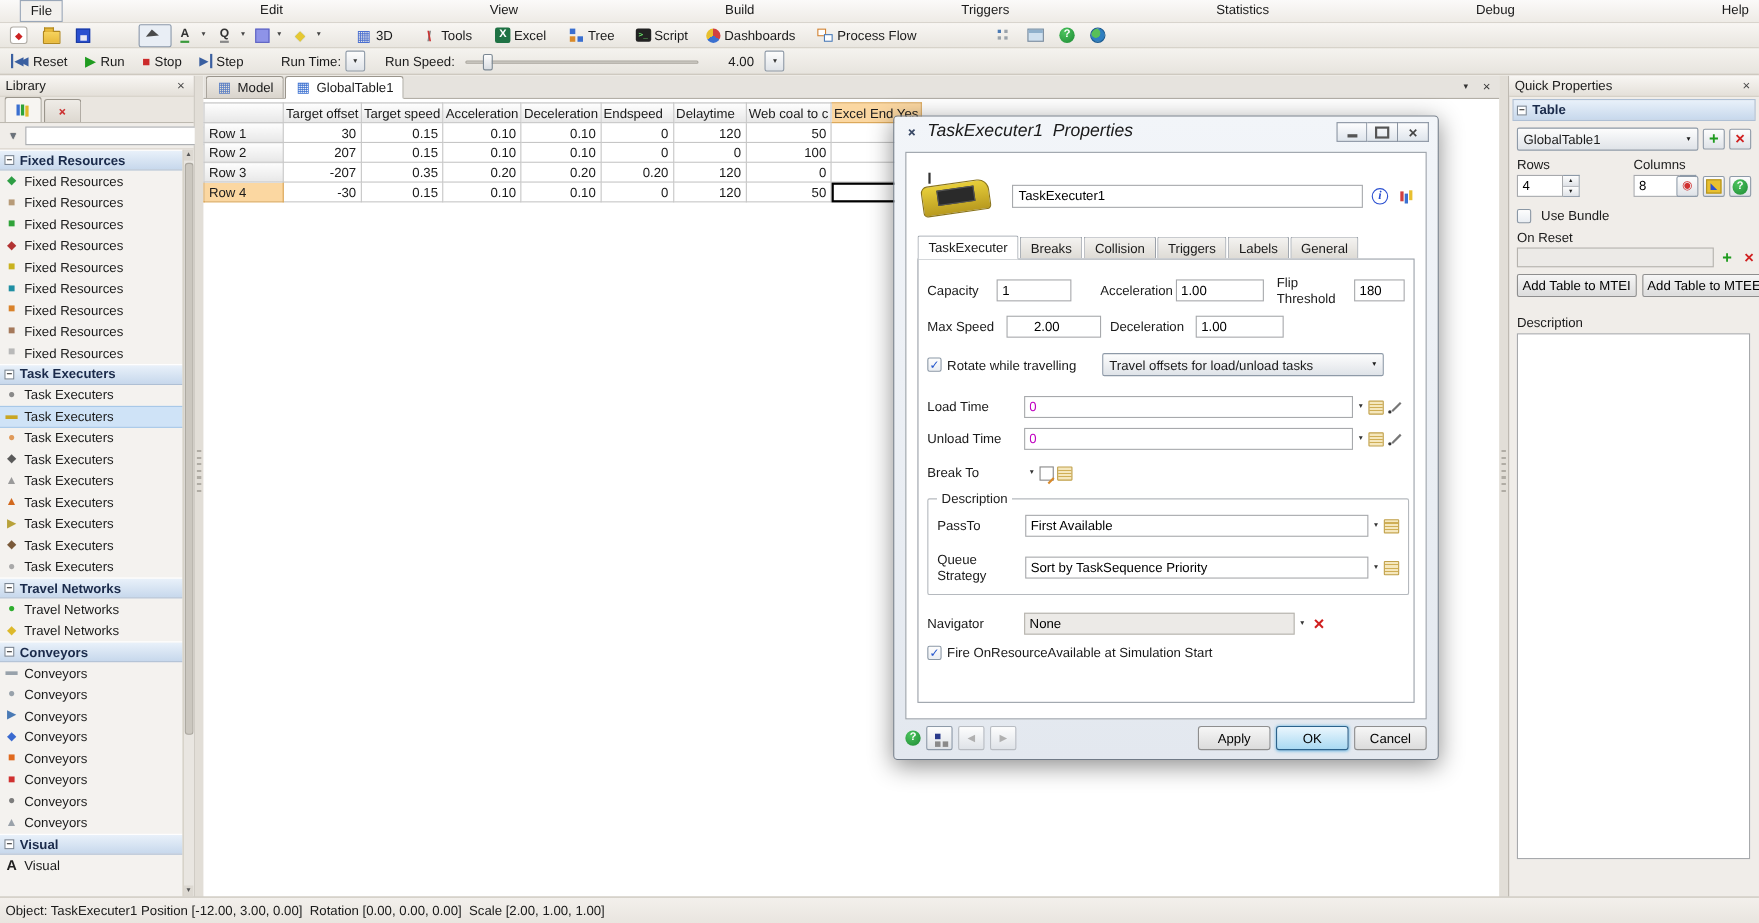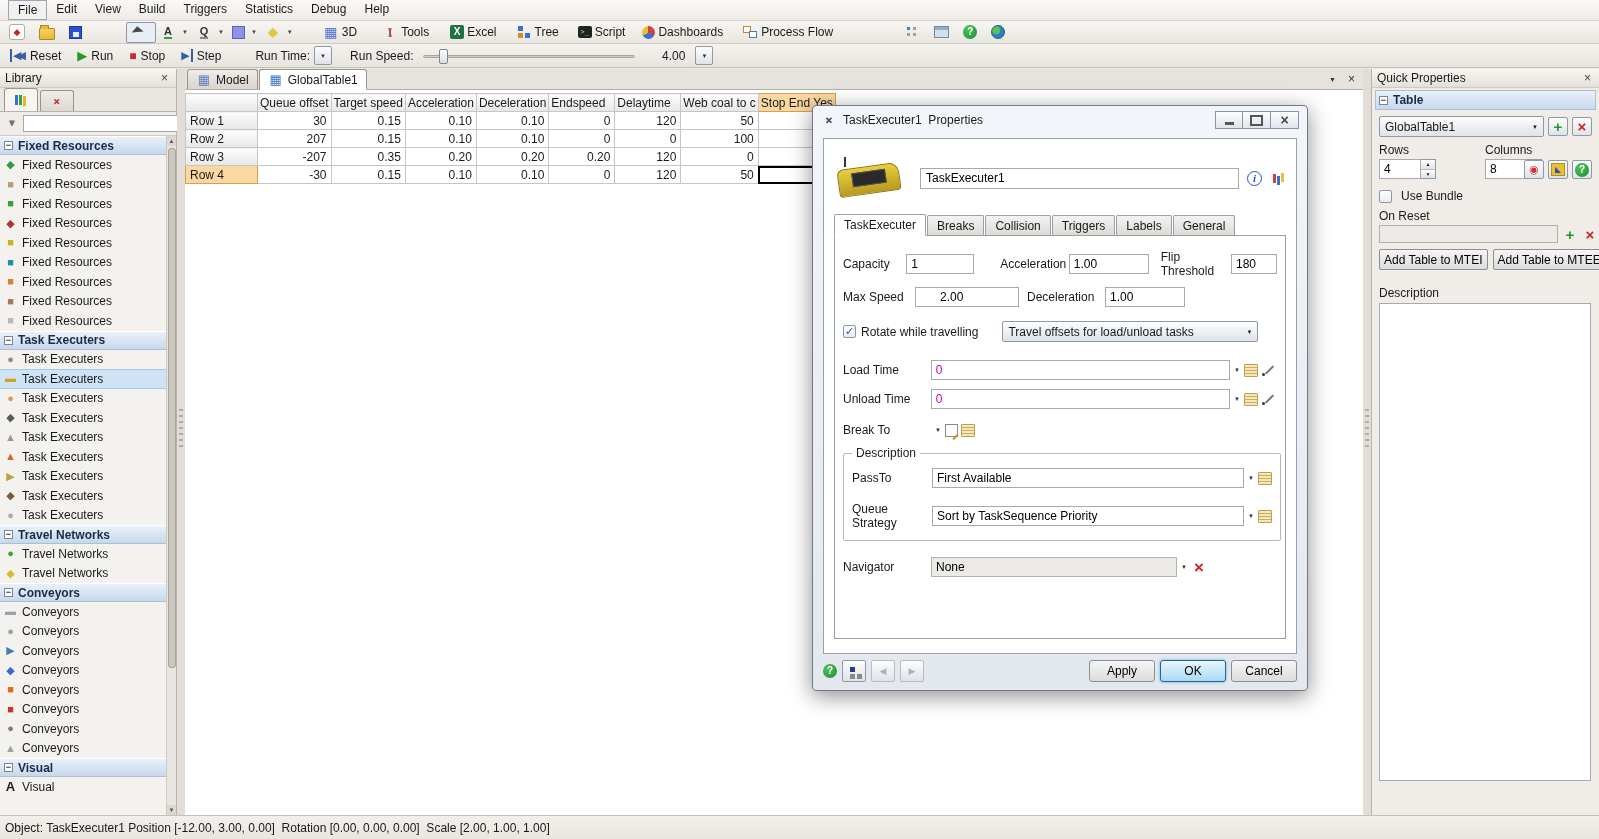--- a/index.html
+++ b/index.html
@@ -3,21 +3,21 @@
 <meta charset="utf-8">
 <style>
   * { box-sizing: border-box; margin: 0; padding: 0; }
   html,body { width:1599px; height:839px; overflow:hidden;
     font-family:"Liberation Sans","DejaVu Sans",sans-serif; font-size:12px; color:#1a1a1a;
     background:#ece9e4; }
 
   
   #menubar { position:absolute; left:0; top:0; width:1599px; height:21px;
     background:linear-gradient(#fbfaf9,#eeebe6); border-bottom:1px solid #d8d4cd;
-    display:flex; align-items:stretch; padding-left:8px; }
+    display:flex; align-items:stretch; padding-left:18px;justify-content:space-between; }
   .menu-item { padding:2px 9px 0 9px; cursor:default; }
   .menu-item:first-child { border:1px solid #9aa7b8; background:#f3f1ee; }
 
   
   #toolbar { position:absolute; left:0; top:21px; width:1599px; height:23px;
     background:linear-gradient(#f8f6f3,#e9e6e0); border-bottom:1px solid #cfcabf;
     display:flex; align-items:center; padding-left:5px; }
   .tb-item { display:flex; align-items:center; gap:3px; padding:1px 3px; height:21px; border:1px solid transparent; border-radius:2px; }
   .tb-item:nth-child(4) { border:1px solid #8a98aa; background:#e9eef5; margin-left:34px; }
   .tb-item:nth-child(9) { margin-left:22px; }
@@ -183,21 +183,21 @@
   #gtable thead th:last-of-type { background:#fbd7a1; border-color:#d9a04a; }
   #gtable tbody tr:last-of-type th { background:#fbd7a1; border-color:#d9a04a; }
   #gtable tbody tr:last-of-type td:last-of-type { outline:2px solid #000; outline-offset:-2px; }
 
   
   #dialog { position:absolute; left:812px; top:105px; width:496px; height:586px;
     background:linear-gradient(#f2f5f9,#e3e8ef); border:1px solid #707a86; border-radius:4px;
     box-shadow:0 5px 22px rgba(0,0,0,.45); }
   #dlg-titlebar { height:28px; display:flex; align-items:center; padding:0 8px; gap:6px; }
   [data-icon="dialog-tool-icon"]::before { content:"+"; transform:rotate(45deg); color:#3a4a66; font-weight:bold; font-size:14px; }
-  #dlg-title { font-size:12px; color:#1a1a1a; white-space:pre; }
+  #dlg-title { font-size:16px; color:#1a1a1a; white-space:pre;font-style:italic; }
   .dlg-winbtns { margin-left:auto; display:flex; }
   .win-btn { width:28px; height:18px; border:1px solid #8a94a2; background:linear-gradient(#fdfdfe,#dfe5ec);
     display:flex; align-items:center; justify-content:center; font-size:10px; color:#333; }
   .win-btn + .win-btn { border-left:none; }
   .win-btn.min::before { content:""; width:9px; height:3px; background:#555; margin-top:7px; }
   .win-btn.max::before { content:""; width:9px; height:7px; border:2px solid #555; }
   .win-btn.close::before { content:"×"; font-size:14px; font-weight:bold; color:#444; }
 
   #dlg-panel { position:absolute; left:10px; top:32px; right:10px; height:516px; background:#fff; border:1px solid #9aa0a8; padding:8px 10px 0 10px; }
   #dlg-head { display:flex; align-items:center; gap:14px; height:62px; }
@@ -620,28 +620,28 @@
         <col style="width:66px">
       <col style="width:66px">
         <col style="width:66px">
         <col style="width:66px">
         <col style="width:66px">
         <col style="width:66px">
     </colgroup>
     <thead>
       <tr>
         <th></th>
-        <th>Queue offset</th>
+        <th>Target offset</th>
           <th>Target speed</th>
           <th>Acceleration</th>
           <th>Deceleration</th>
           <th>Endspeed</th>
           <th>Delaytime</th>
           <th>Web coal to c</th>
-          <th>Stop End Yes</th>
+          <th>Excel End Yes</th>
       </tr>
     </thead>
     <tbody>
       <tr>
           <th>Row 1</th>
           <td>30</td>
           <td>0.15</td>
           <td>0.10</td>
           <td>0.10</td>
           <td>0</td>
@@ -736,21 +736,21 @@
       <div class="frow">
         <span class="flabel" style="width:72px">Capacity</span>
         <input class="fin" style="width: 68px;" value="1">
         <span class="flabel" style="margin-left:26px;width:78px">Acceleration</span>
         <input class="fin" style="width: 80px;" value="1.00">
         <span class="flabel" style="margin-left:12px;width:80px">Flip Threshold</span>
         <input class="fin" style="width: 46px;" value="180">
       </div>
       <div class="frow">
         <span class="flabel" style="width:72px">Max Speed</span>
-        <input class="fin" style="width: 104px; padding-left: 24px;" value="2.00">
+        <input class="fin" style="width: 86px; padding-left: 24px;" value="2.00">
         <span class="flabel" style="margin-left:8px;width:78px">Deceleration</span>
         <input class="fin" style="width: 80px;" value="1.00">
       </div>
       <div class="frow" style="margin-top:14px;">
         <span class="checkbox checked"></span>
         <span class="flabel">Rotate while travelling</span>
         <div class="combo" style="margin-left:24px;width:256px">
           <span class="cv">Travel offsets for load/unload tasks</span>
           <span class="caret">▼</span>
         </div>
@@ -788,20 +788,24 @@
           <input class="fin" style="width: 312px;" value="Sort by TaskSequence Priority">
           <span class="mini-caret">▼</span>
           <span data-icon="code-dropdown-icon"></span>
         </div>
       </fieldset>
       <div class="frow" style="margin-top:16px;">
         <span class="flabel" style="width:88px">Navigator</span>
         <input class="fin disabled" style="width: 246px;" value="None">
         <span class="mini-caret">▼</span>
         <span data-icon="remove-navigator-icon"></span>
+      </div>
+      <div class="frow" style="margin-top:6px;">
+        <span class="checkbox checked"></span>
+        <span class="flabel">Fire OnResourceAvailable at Simulation Start</span>
       </div>
     </div>
   </div>
   <div id="dlg-bottom">
     <span data-icon="dialog-help-icon"></span>
     <div class="sq-btn">
       <span data-icon="dialog-tree-icon"></span>
     </div>
     <div class="sq-btn disabled">
         <span class="nav-arrow">◀</span>

